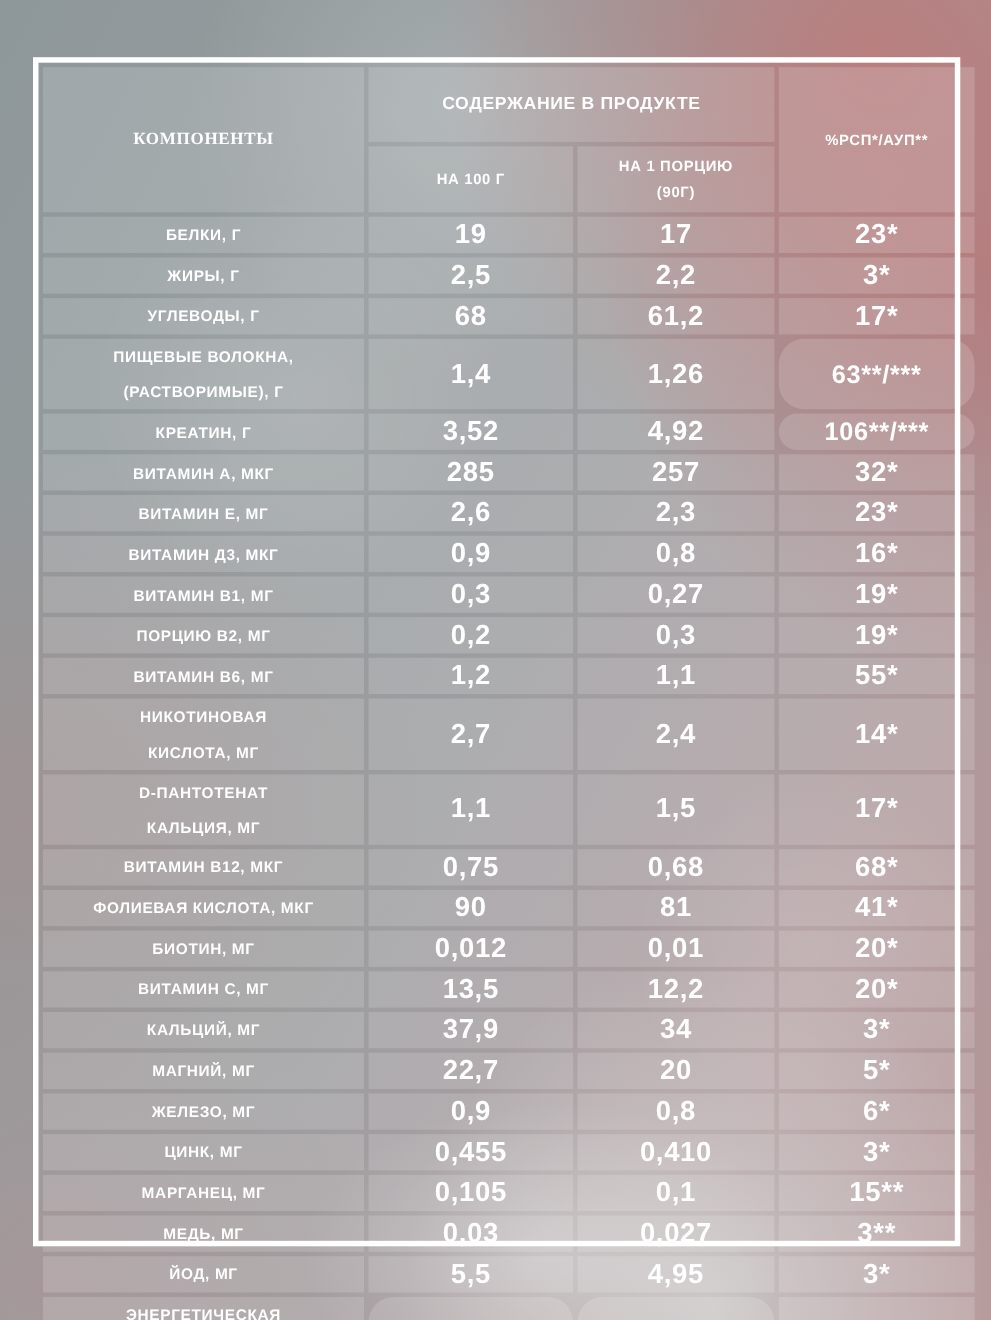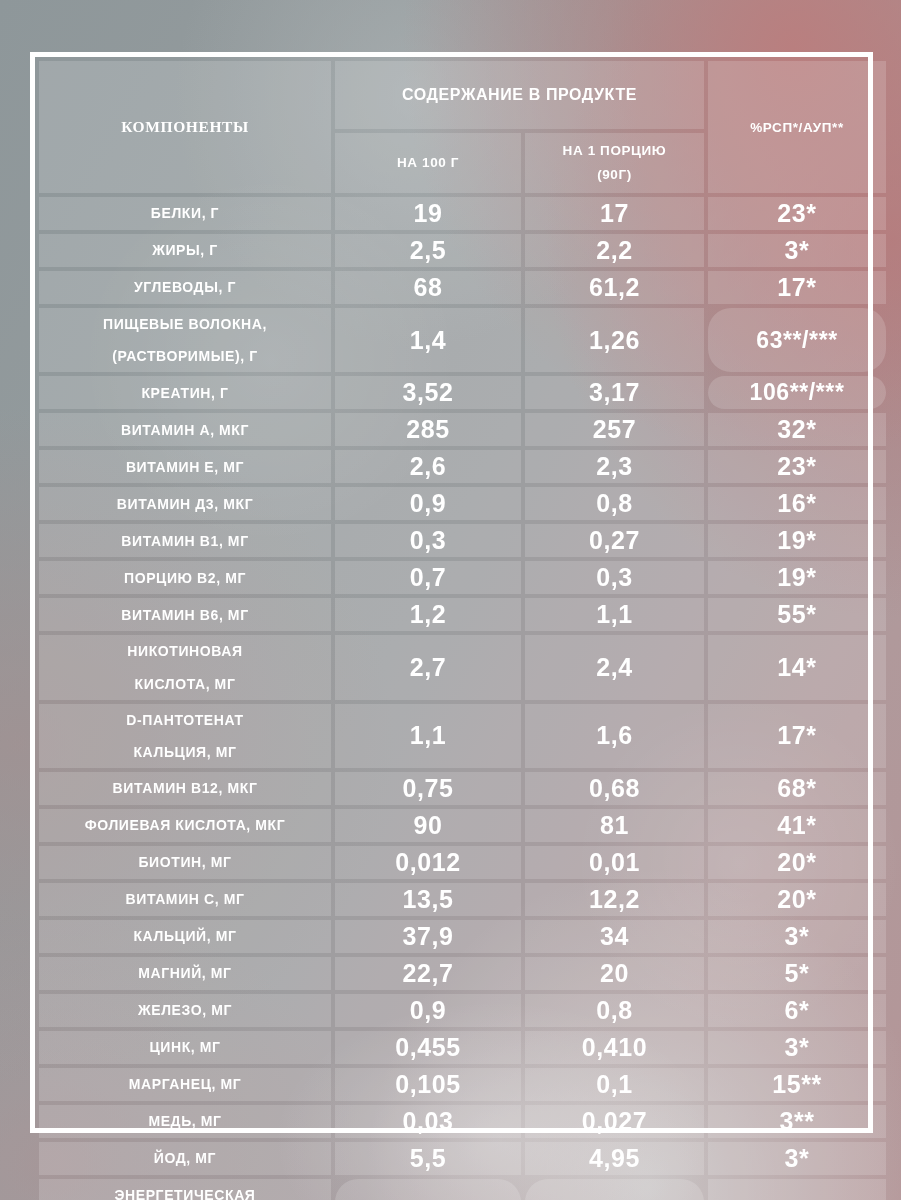--- a/index.html
+++ b/index.html
@@ -162,21 +162,21 @@
         </tr>
         <tr class="r2 tall">
           <td class="name">ПИЩЕВЫЕ ВОЛОКНА,<br>(РАСТВОРИМЫЕ), Г</td>
           <td class="val">1,4</td>
           <td class="val">1,26</td>
           <td class="val small">63**/***</td>
         </tr>
         <tr class="r1">
           <td class="name">КРЕАТИН, Г</td>
           <td class="val">3,52</td>
-          <td class="val">3,17</td>
+          <td class="val">4,92</td>
           <td class="val small">106**/***</td>
         </tr>
         <tr class="r1">
           <td class="name">ВИТАМИН А, МКГ</td>
           <td class="val">285</td>
           <td class="val">257</td>
           <td class="val">32*</td>
         </tr>
         <tr class="r1">
           <td class="name">ВИТАМИН Е, МГ</td>
@@ -191,40 +191,40 @@
           <td class="val">16*</td>
         </tr>
         <tr class="r1">
           <td class="name">ВИТАМИН В1, МГ</td>
           <td class="val">0,3</td>
           <td class="val">0,27</td>
           <td class="val">19*</td>
         </tr>
         <tr class="r1">
           <td class="name">ПОРЦИЮ В2, МГ</td>
-          <td class="val">0,7</td>
+          <td class="val">0,2</td>
           <td class="val">0,3</td>
           <td class="val">19*</td>
         </tr>
         <tr class="r1">
           <td class="name">ВИТАМИН В6, МГ</td>
           <td class="val">1,2</td>
           <td class="val">1,1</td>
           <td class="val">55*</td>
         </tr>
         <tr class="r3 tall">
           <td class="name">НИКОТИНОВАЯ<br>КИСЛОТА, МГ</td>
           <td class="val">2,7</td>
           <td class="val">2,4</td>
           <td class="val">14*</td>
         </tr>
         <tr class="r3 tall">
           <td class="name">D-ПАНТОТЕНАТ<br>КАЛЬЦИЯ, МГ</td>
           <td class="val">1,1</td>
-          <td class="val">1,6</td>
+          <td class="val">1,5</td>
           <td class="val">17*</td>
         </tr>
         <tr class="r1">
           <td class="name">ВИТАМИН В12, МКГ</td>
           <td class="val">0,75</td>
           <td class="val">0,68</td>
           <td class="val">68*</td>
         </tr>
         <tr class="r1">
           <td class="name">ФОЛИЕВАЯ КИСЛОТА, МКГ</td>

